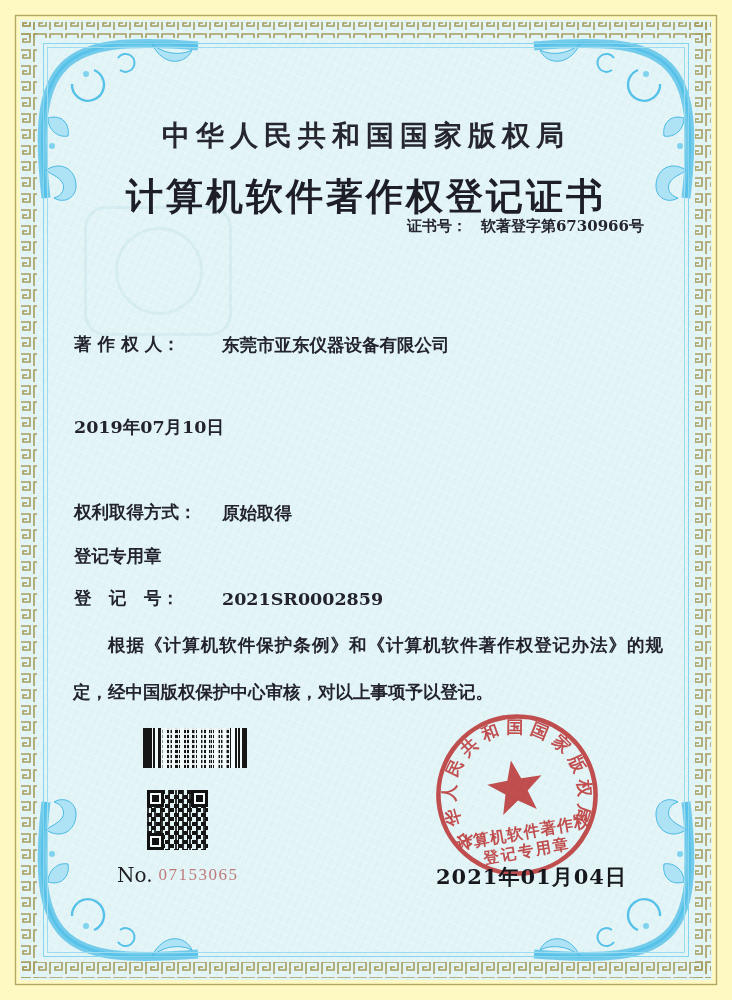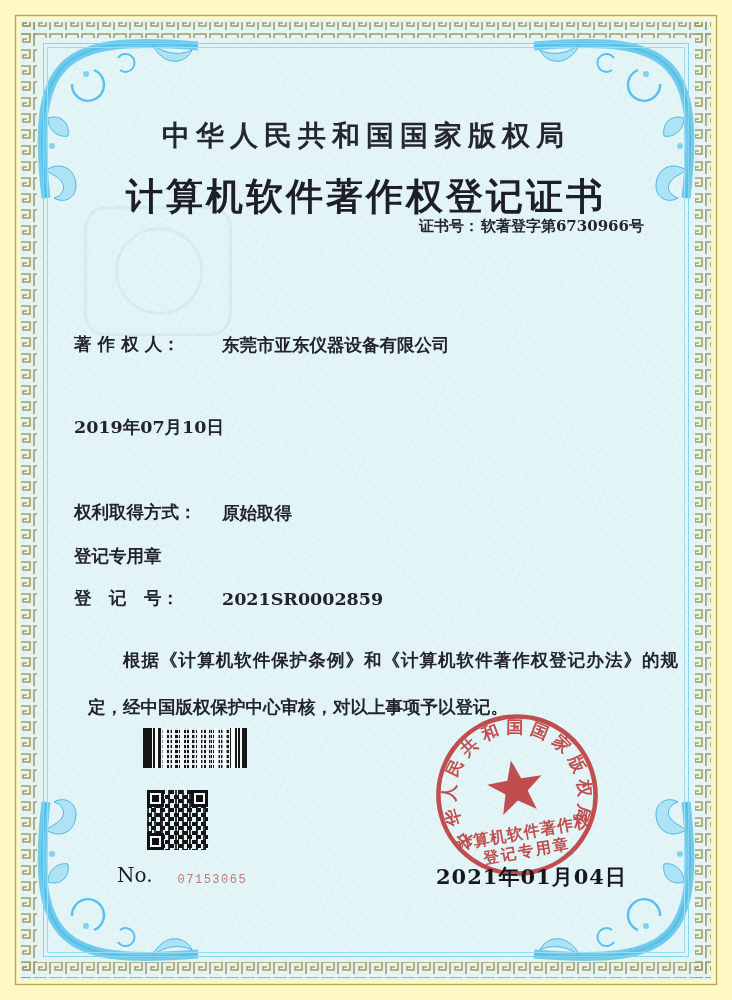--- a/index.html
+++ b/index.html
@@ -40,29 +40,29 @@
   .authority{
     position:absolute; left:0; right:0; top:117px; text-align:center;
     font-size:28px; font-weight:600; letter-spacing:6px; color:#26262e;
   }
   .cert-title{
     position:absolute; left:0; right:0; top:160px; text-align:center;
     font-size:37px; font-weight:700; letter-spacing:3px; color:#1e1e26;margin-top:12px;
   }
   .certno-line{
     position:absolute; top:217px; right:88px; font-size:15px; font-weight:700;
-    display:flex; gap:2px; color:#25252d;
+    display:flex; gap:14px; color:#25252d;
   }
   
   .row{position:absolute; left:74px; right:66px; display:flex; align-items:flex-start;}
   .row .lab{flex:0 0 148px; font-size:17.5px; font-weight:600; white-space:nowrap;}
   .row .val{font-size:17.5px; font-weight:600; white-space:pre-line; line-height:1.5;}
   .r1{top:252px}.r2{top:332px}.r3{top:414px}.r4{top:457px}.r5{top:500px}.r6{top:543px}.r7{top:586px}
   .statement{
-    position:absolute; left:73px; top:622px; width:590px; margin:15px;
+    position:absolute; left:73px; top:622px; width:590px; margin:0;
     font-size:17.5px; font-weight:600; line-height:2.66; text-indent:2em; text-align:justify;
   }
   
   .barcode{
     position:absolute; left:143px; top:728px; width:104px; height:40px;
     border-left:7px solid #161616; border-right:5px solid #161616; box-sizing:border-box;
     background:
       repeating-linear-gradient(90deg,#161616 0 2px,#f2fafb 2px 3px,#161616 3px 5px,#f2fafb 5px 8px,#161616 8px 11px,#f2fafb 11px 12px,#161616 12px 13px,#f2fafb 13px 17px);
   }
   .barcode::after{
@@ -76,25 +76,25 @@
     position:absolute; left:147px; top:790px; width:61px; height:60px;
     background:
       repeating-linear-gradient(90deg, rgba(21,21,21,.85) 0 2px, transparent 2px 7px),
       repeating-conic-gradient(#151515 0 25%, transparent 0 50%);
     background-size:auto, 9px 9px;
   }
   .fp{position:absolute; width:17px; height:17px; border:3px solid #111; background:#f2fafb; box-sizing:border-box;}
   .fp::after{content:""; position:absolute; inset:2px; background:#111;}
   .fp.tl{left:0; top:0}.fp.tr{right:0; top:0}.fp.bl{left:0; bottom:0}
   
-  .serial{position:absolute; left:117px; top:863px; display:flex; align-items:flex-end; gap:25px;}
+  .serial{position:absolute; left:117px; top:863px; display:flex; align-items:center; gap:6px;}
   .serial .prefix{font-size:20px; color:#1d1d24;}
   .serial .num{
-    font-family:Liberation Mono, monospace;
-    font-size:12px; letter-spacing:1.5px; color:var(--serial-red); opacity:.88;
+    font-family:Liberation Serif, serif;
+    font-size:17px; letter-spacing:1.5px; color:var(--serial-red); opacity:.88;
   }
   
   .seal{
     position:absolute; left:424px; top:702px; width:186px; height:186px;
     transform:rotate(-10deg); mix-blend-mode:multiply; opacity:.93;
   }
   .issue-date{
     position:absolute; left:436px; top:863px; font-size:21px; font-weight:700;
     letter-spacing:1px; color:#17171e;
   }

